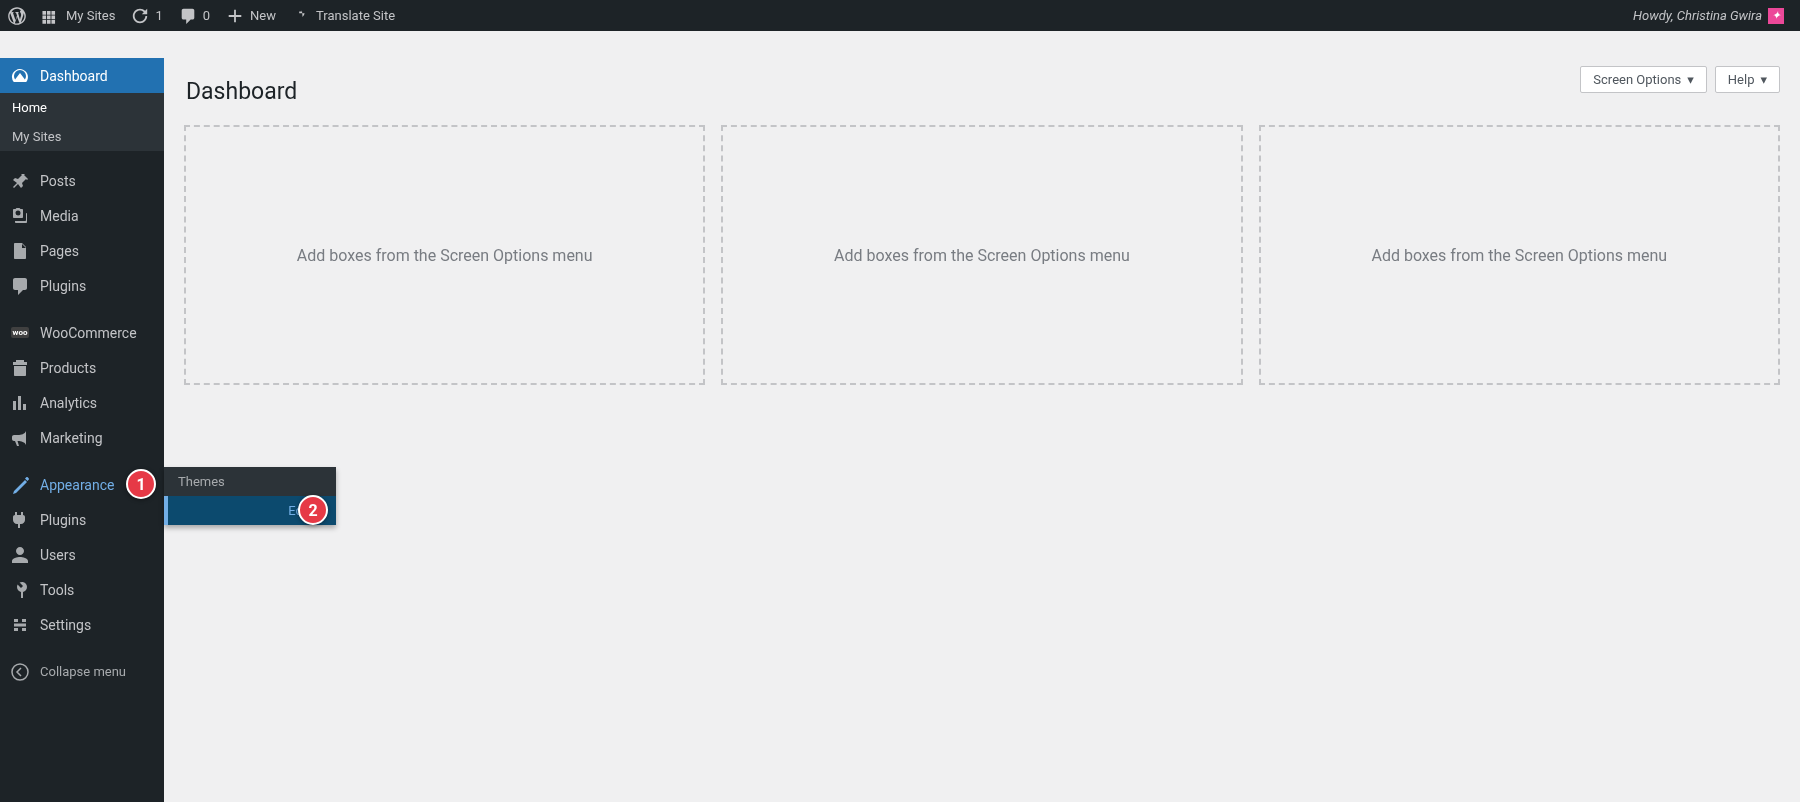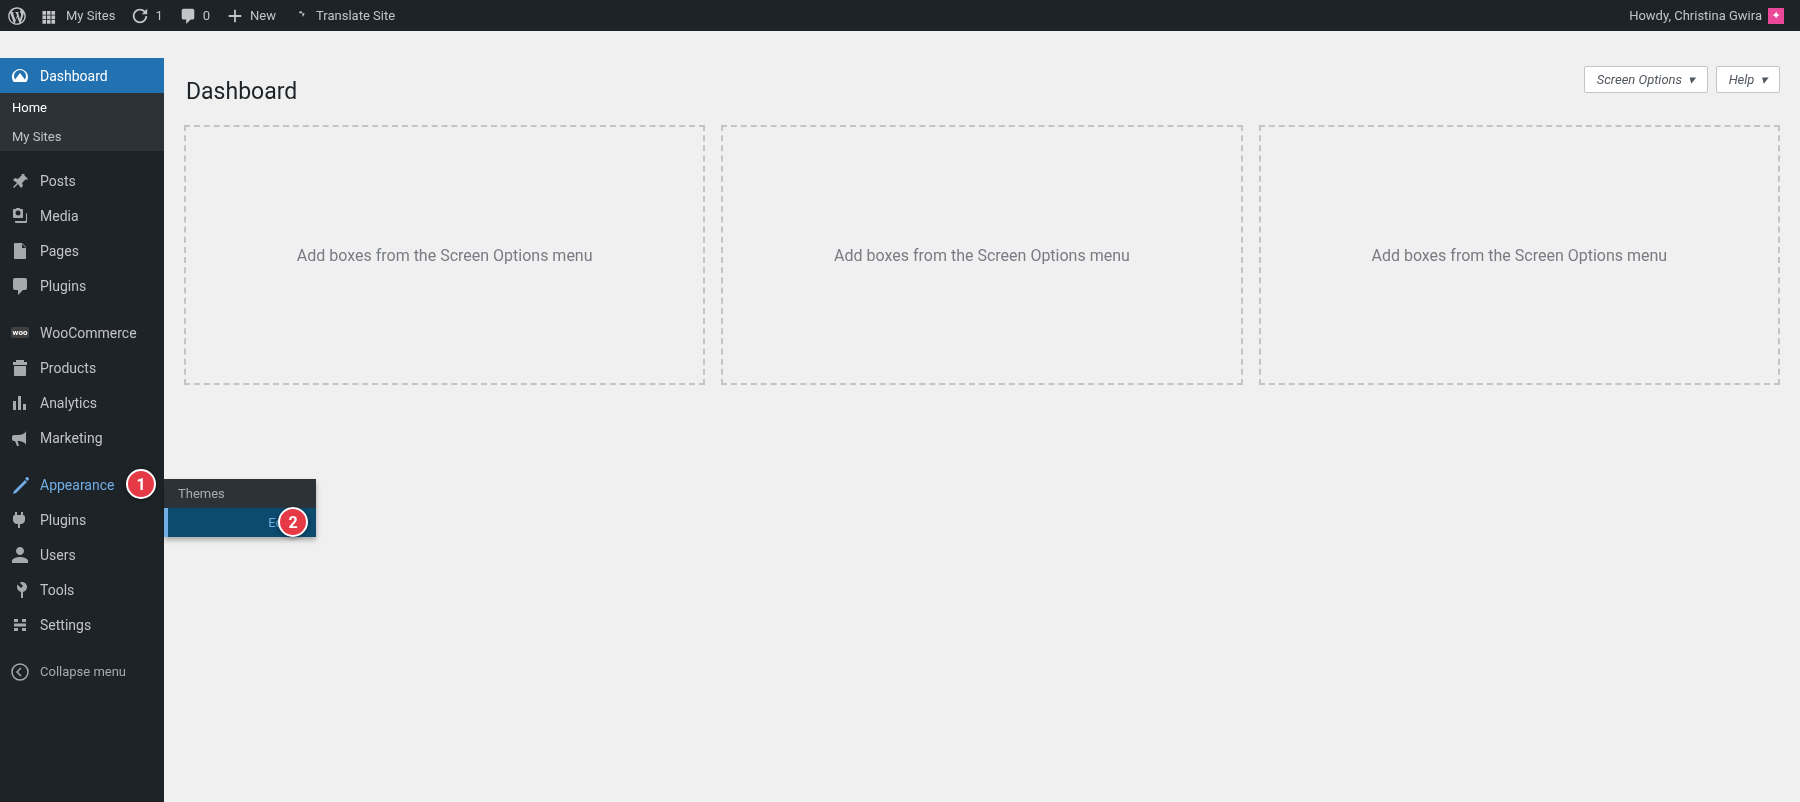--- a/index.html
+++ b/index.html
@@ -1,45 +1,45 @@
 <!DOCTYPE html>
 <html><head>
 <meta charset="utf-8">
 <style>
 * { margin: 0; padding: 0; box-sizing: border-box; font-family: -apple-system, BlinkMacSystemFont, "Segoe UI", Roboto, sans-serif; }
 body { width: 1800px; height: 802px; background: #f0f0f1; overflow: hidden; }
 
 .admin-bar { height: 31px; background: #1d2327; color: #c3c4c7; display: flex; align-items: center; justify-content: space-between; font-size: 13px; padding: 0 8px 0 0; }
 .admin-bar-left { display: flex; align-items: center; height: 100%; }
-.admin-bar-right { display: flex; align-items: center; height: 100%; gap: 8px; }
+.admin-bar-right { display: flex; align-items: center; height: 100%; gap: 8px; font-style: italic; }
 .ab-item { display: flex; align-items: center; height: 100%; padding: 0 8px; cursor: pointer; color: #c3c4c7; gap: 6px; }
 .ab-icon { display: inline-flex; align-items: center; }
 .avatar-square { width: 16px; height: 16px; background: #ec4899; display: inline-flex; align-items: center; justify-content: center; color: #fff; font-size: 11px; }
 
 .wrap { display: flex; height: calc(100% - 31px); margin-top: 27px; }
 .sidebar { width: 164px; background: #1d2327; color: #c3c4c7; font-size: 14px; position: relative; }
 .menu-item { display: flex; align-items: center; height: 35px; padding: 0 10px; gap: 10px; cursor: pointer; color: #c3c4c7; }
 .menu-item.current { background: #2271b1; color: #fff; position: relative; }
 .menu-item.current::after { content: ""; position: absolute; right: -9px; top: 50%; transform: translateY(-50%); border: 9px solid transparent; border-right-color: #f0f0f1; }
 .menu-item.hover { color: #72aee6; }
 .menu-icon { width: 20px; display: inline-flex; justify-content: center; }
 .submenu { background: #2c3338; }
 .submenu-item { display: block; padding: 7px 12px; font-size: 13px; color: #c3c4c7; cursor: pointer; }
 .submenu-item.current { color: #fff; font-weight: 400; }
 .menu-sep { height: 12px; }
 
-.flyout { position: absolute; left: 164px; top: 12px; width: 152px; background: #2c3338; box-shadow: 0 3px 5px rgba(0,0,0,.3); z-index: 20; }
+.flyout { position: absolute; left: 164px; top: 0; width: 172px; background: #2c3338; box-shadow: 0 3px 5px rgba(0,0,0,.3); z-index: 20; }
 .flyout-item { display: block; padding: 7px 14px; font-size: 13px; color: #a7aaad; cursor: pointer; }
 .flyout-item.active { color: #72aee6; border-left: 4px solid #72aee6; background: #0c4a6e; text-align: right; }
 
 .annot { position: absolute; width: 30px; height: 30px; border-radius: 50%; background: #e63946; color: #fff; display: flex; align-items: center; justify-content: center; font-weight: bold; font-size: 16px; border: 2px solid #fff; box-shadow: 0 1px 4px rgba(0,0,0,.4); z-index: 30; }
 
 .content { flex: 1; padding: 8px 20px 20px 20px; position: relative; }
 .top-buttons { position: absolute; top: 8px; right: 20px; display: flex; gap: 8px; }
-.panel-btn { background: #fff; border: 1px solid #c3c4c7; padding: 5px 12px; font-size: 13px; color: #50575e; cursor: pointer; border-radius: 2px; display: inline-flex; align-items: center; gap: 6px; font-style: italic; }
+.panel-btn { background: #fff; border: 1px solid #c3c4c7; padding: 5px 12px; font-size: 13px; color: #50575e; cursor: pointer; border-radius: 2px; display: inline-flex; align-items: center; gap: 6px; }
 .page-title { font-size: 23px; font-weight: 400; color: #1d2327; margin: 12px 0 20px 2px; }
 .box-row { display: flex; gap: 16px; }
 .drop-box { flex: 1; height: 260px; border: 2px dashed #c3c4c7; display: flex; align-items: center; justify-content: center; color: #787c82; font-size: 16px; }
 svg { display: block; }
 </style>
 </head>
 <body>
 
 <div class="admin-bar">
   <div class="admin-bar-left">

